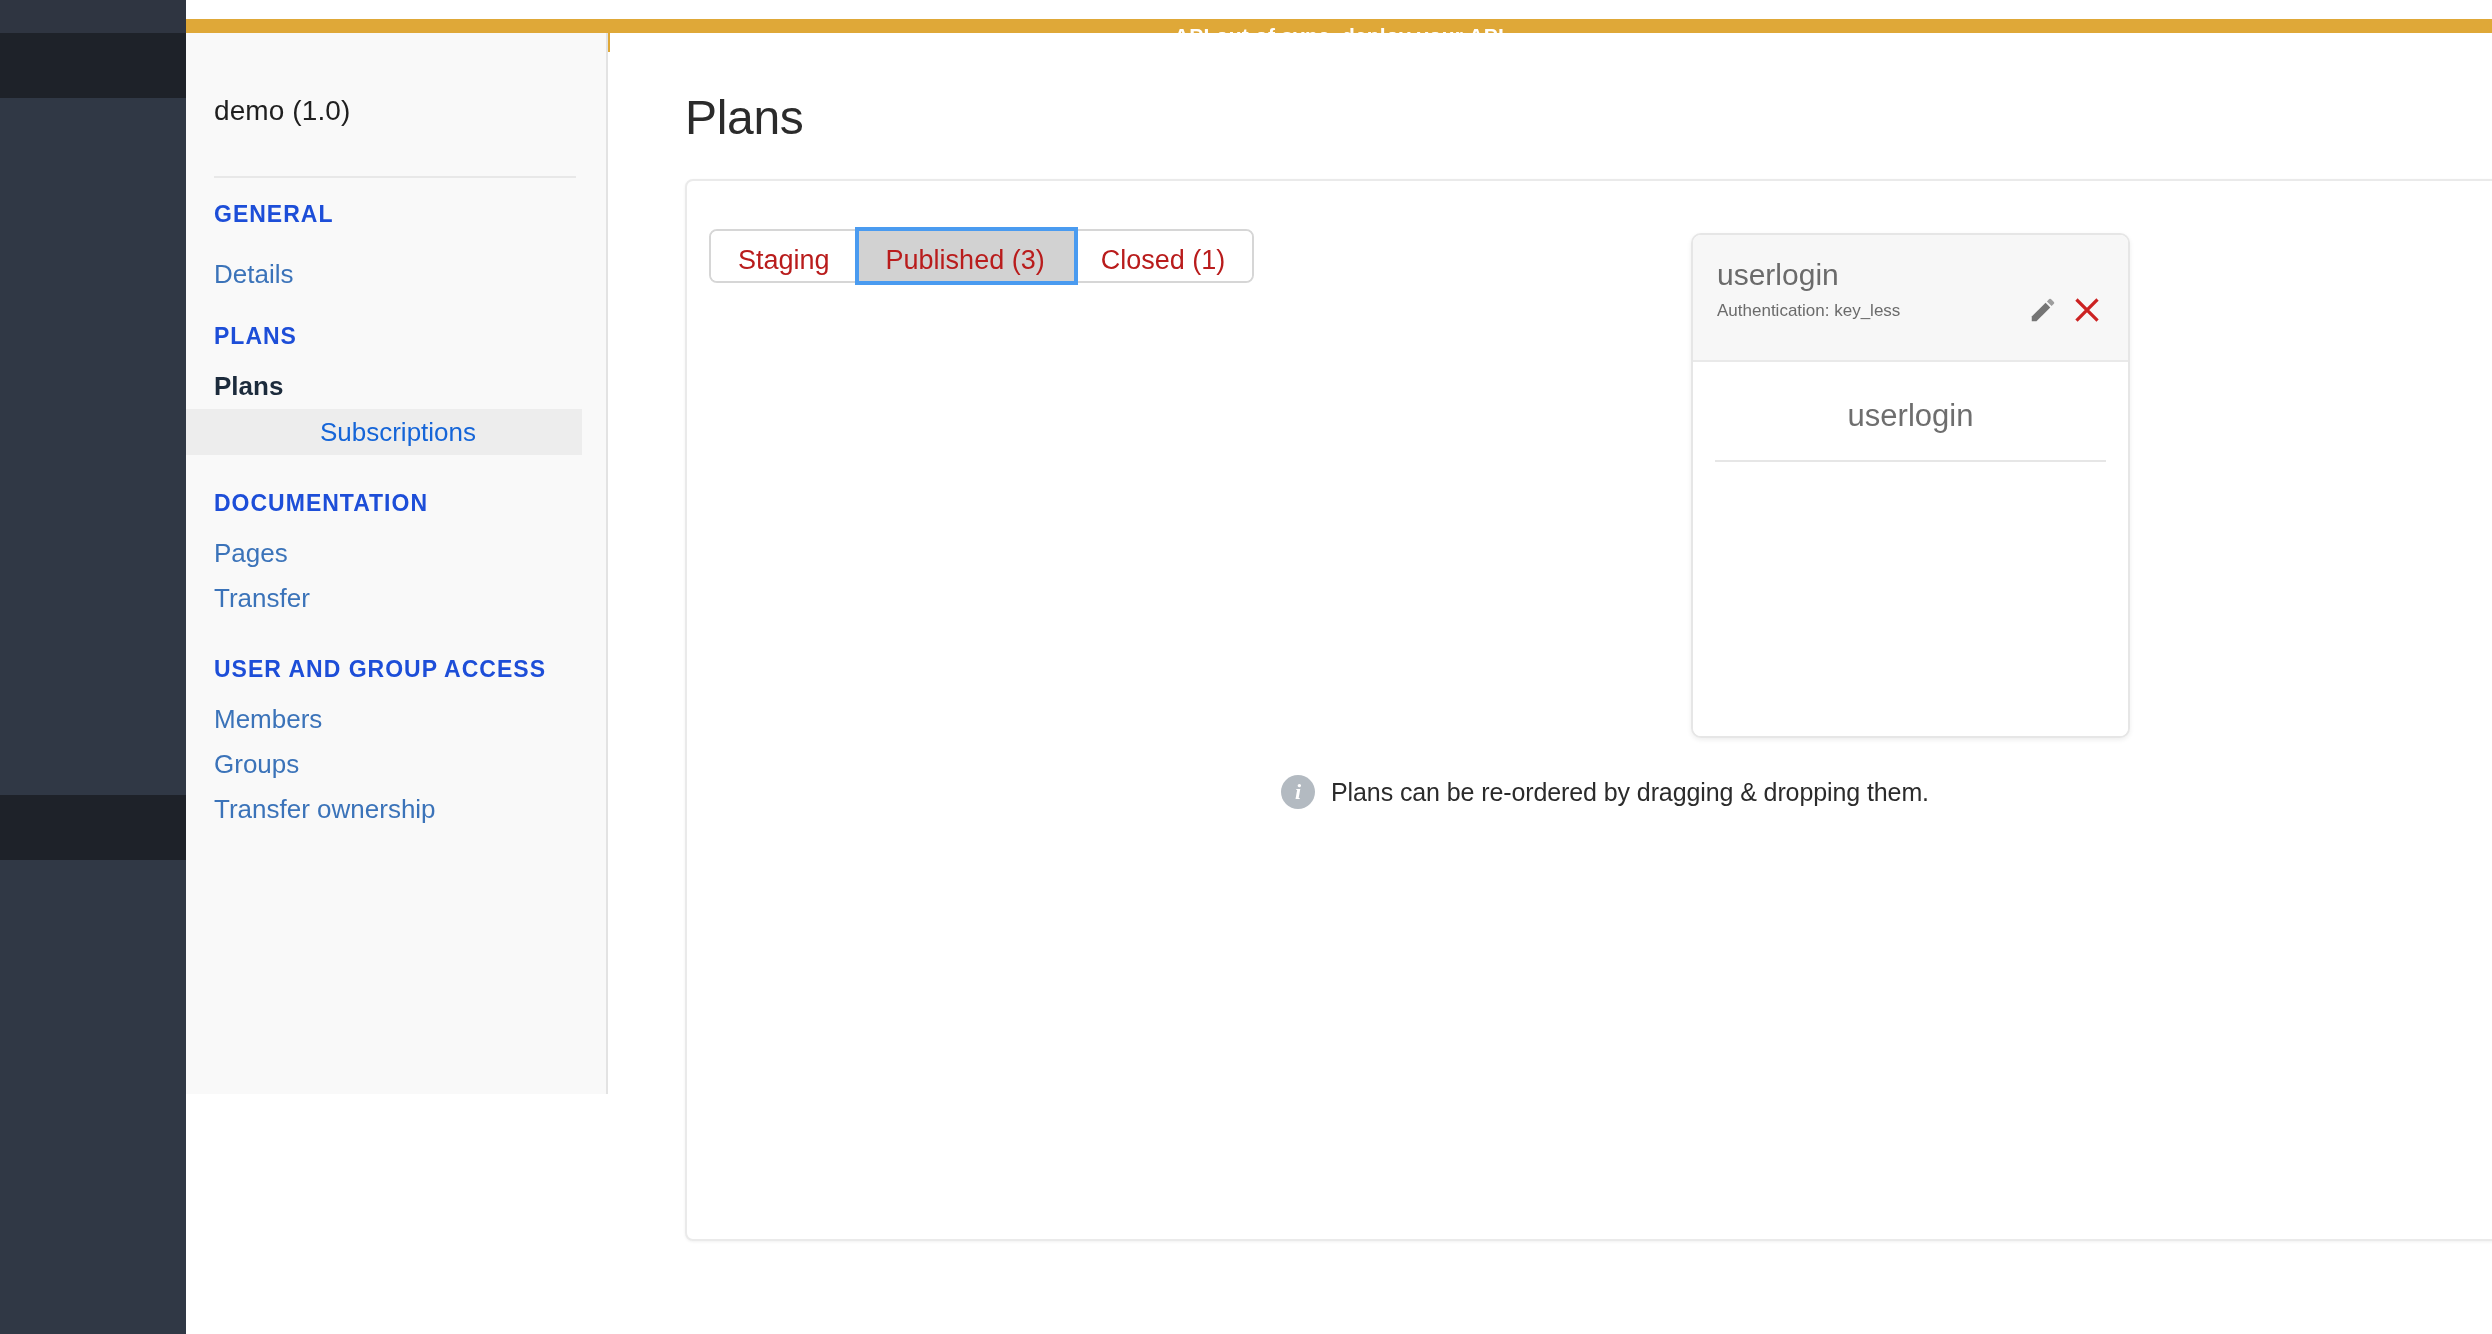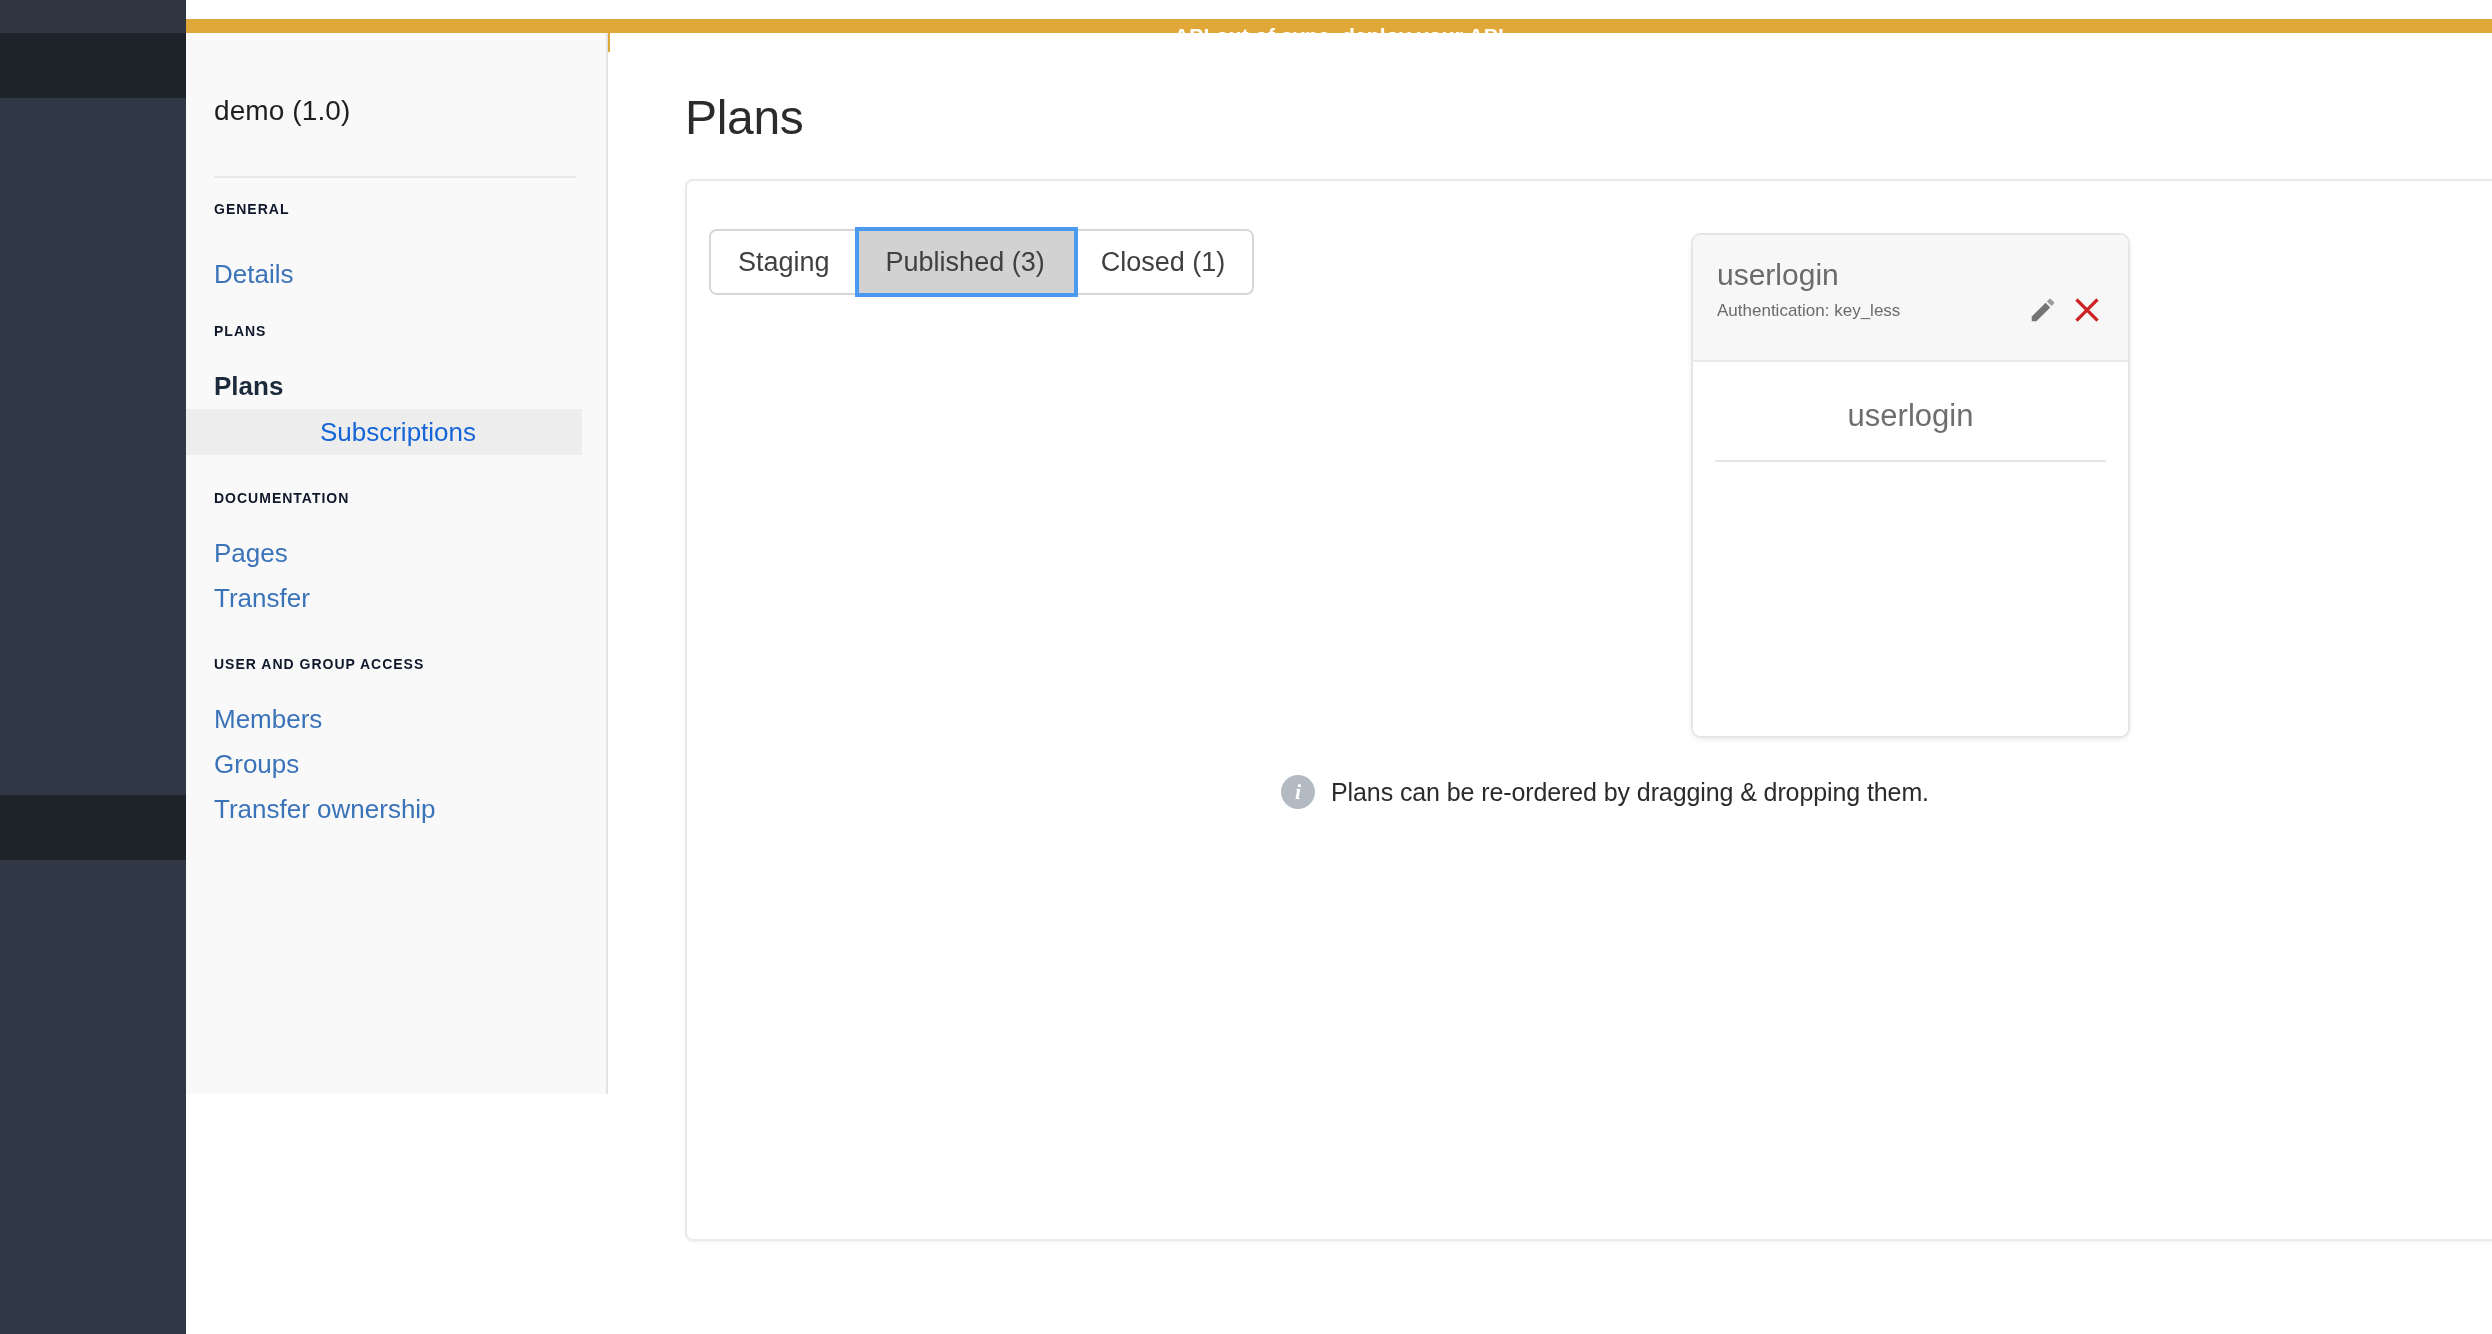--- a/index.html
+++ b/index.html
@@ -75,23 +75,23 @@
     position: absolute;
     left: 28px;
     top: 143px;
     width: 362px;
     height: 2px;
     background: #e8e8e8;
   }
   .nav-group-label {
     position: absolute;
     left: 28px;
-    font-size: 14px;
+    font-size: 23px;
     font-weight: bold;
-    color: #0f172a;
+    color: #1d4ed8;
     letter-spacing: 1.0px;
     white-space: nowrap;
   }
   .nav-link {
     position: absolute;
     left: 0;
     width: 396px;
     padding: 7px 0 7px 28px;
     font-size: 26px;
     line-height: 32px;
@@ -176,24 +176,24 @@
     top: 48px;
     display: flex;
     border: 2px solid #d6d6d6;
     border-radius: 8px;
     background: #ffffff;
     overflow: visible;
   }
   .tab-btn {
     position: relative;
     padding: 0 27px;
-    height: 62px;
+    height: 50px;
     line-height: 58px;
     font-size: 27px;
-    color: #404040;
+    color: #b91c1c;
     background: #ffffff;
     border: none;
     border-right: 2px solid #d6d6d6;
     cursor: pointer;
     white-space: nowrap;
     font-family: "Liberation Sans", sans-serif;
   }
   .tab-btn:first-child { border-radius: 6px 0 0 6px; }
   .tab-btn:last-child  { border-right: none; border-radius: 0 6px 6px 0; }
   .tab-btn.selected {

